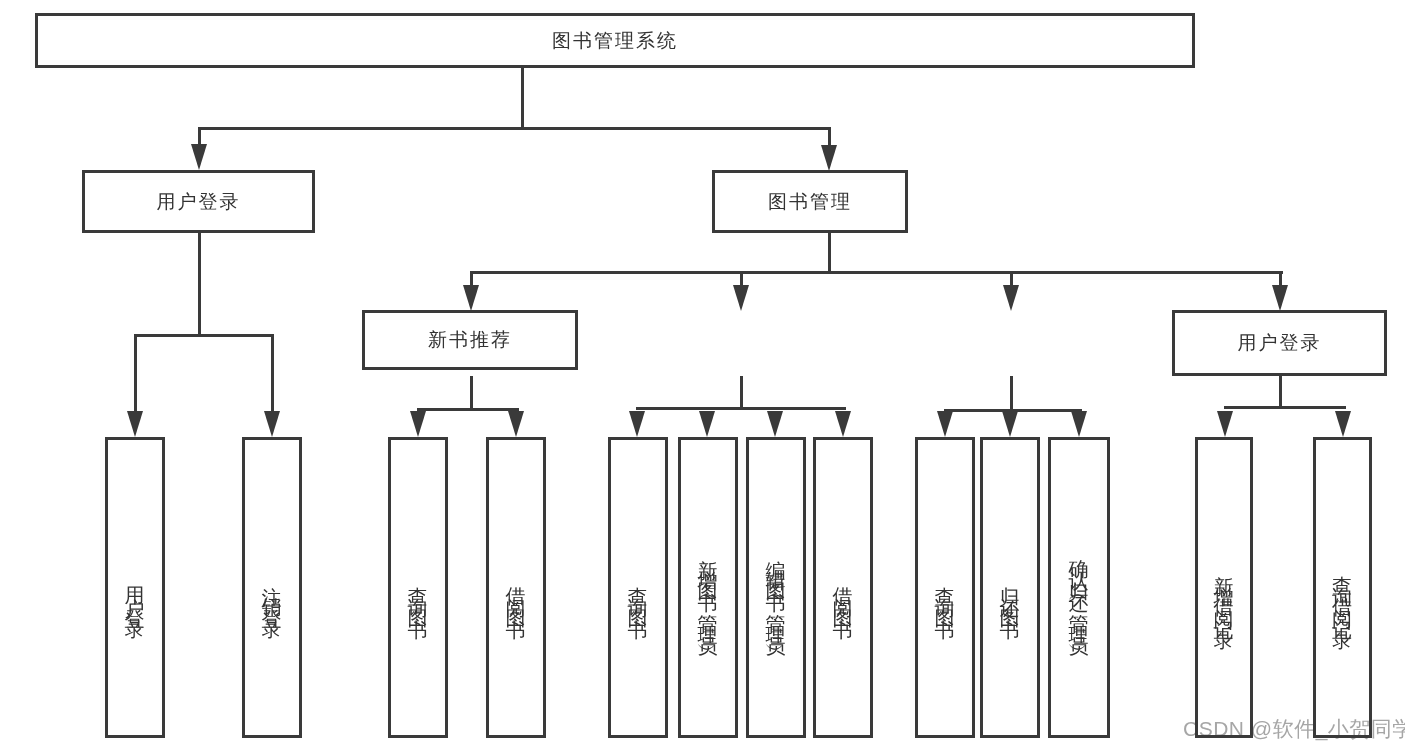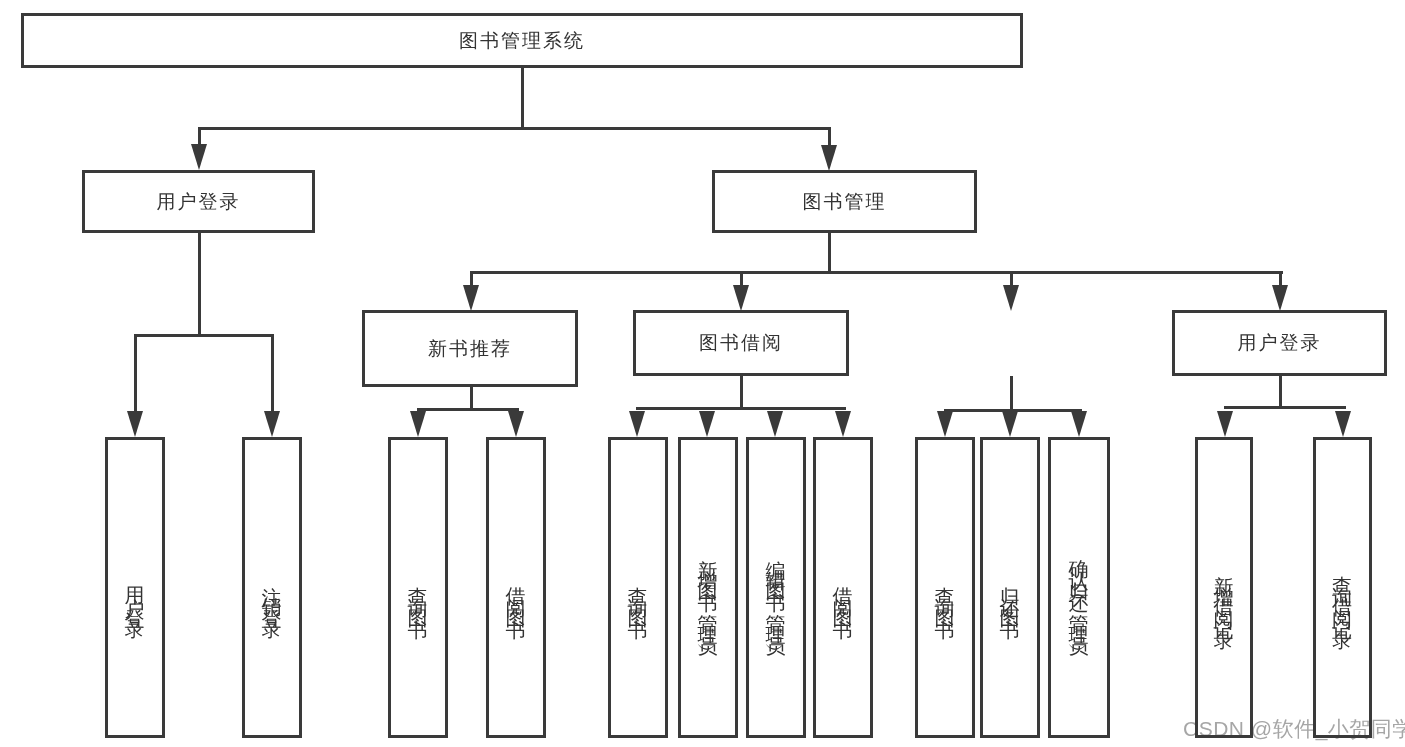--- a/index.html
+++ b/index.html
@@ -86,36 +86,33 @@
   <div class="arw" style="left:767px;top:411px"></div>
   <div class="arw" style="left:835px;top:411px"></div>
 
   <div class="arw" style="left:937px;top:411px"></div>
   <div class="arw" style="left:1002px;top:411px"></div>
   <div class="arw" style="left:1071px;top:411px"></div>
 
   <div class="arw" style="left:1217px;top:411px"></div>
   <div class="arw" style="left:1335px;top:411px"></div>
 
-  <div class="node" style="left:21px;top:13px;width:1002px;height:55px">
+  <div class="node" style="left:35px;top:13px;width:1160px;height:55px">
     <span class="hlabel">图书管理系统</span>
   </div>
 
   <div class="node" style="left:82px;top:170px;width:233px;height:63px">
     <span class="hlabel">用户登录</span>
   </div>
-  <div class="node" style="left:712px;top:170px;width:265px;height:63px">
+  <div class="node" style="left:712px;top:170px;width:196px;height:63px">
     <span class="hlabel">图书管理</span>
   </div>
 
-  <div class="node" style="left:362px;top:310px;width:216px;height:77px">
+  <div class="node" style="left:362px;top:310px;width:216px;height:60px">
     <span class="hlabel">新书推荐</span>
-  </div>
-  <div class="node" style="left:633px;top:310px;width:216px;height:66px">
-    <span class="hlabel">图书借阅</span>
   </div>
   <div class="node" style="left:1172px;top:310px;width:215px;height:66px">
     <span class="hlabel">用户登录</span>
   </div>
 
   <div class="leaf" style="left:105px;top:437px;width:60px;height:301px">
     <span class="vlabel">用户登录</span>
   </div>
   <div class="leaf" style="left:242px;top:437px;width:60px;height:301px">
     <span class="vlabel">注销登录</span>

